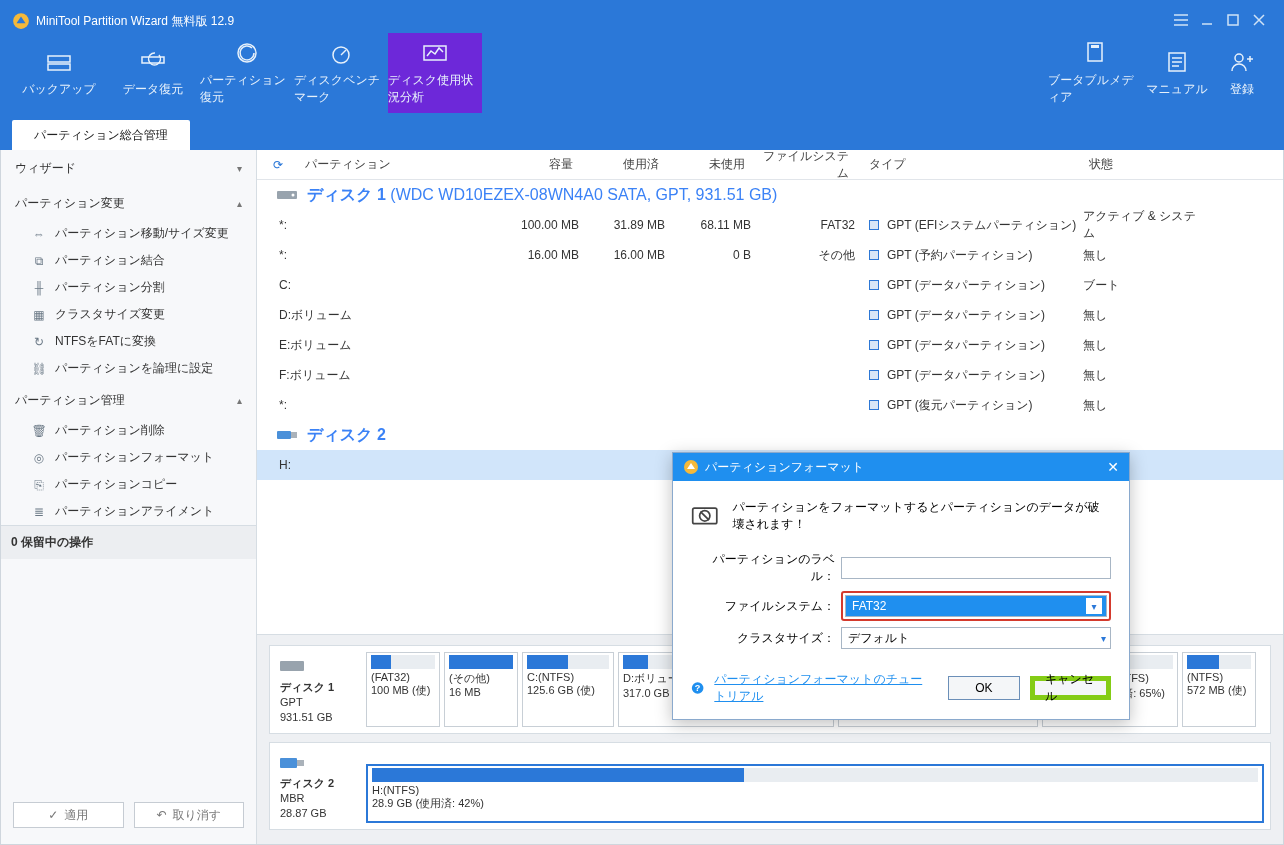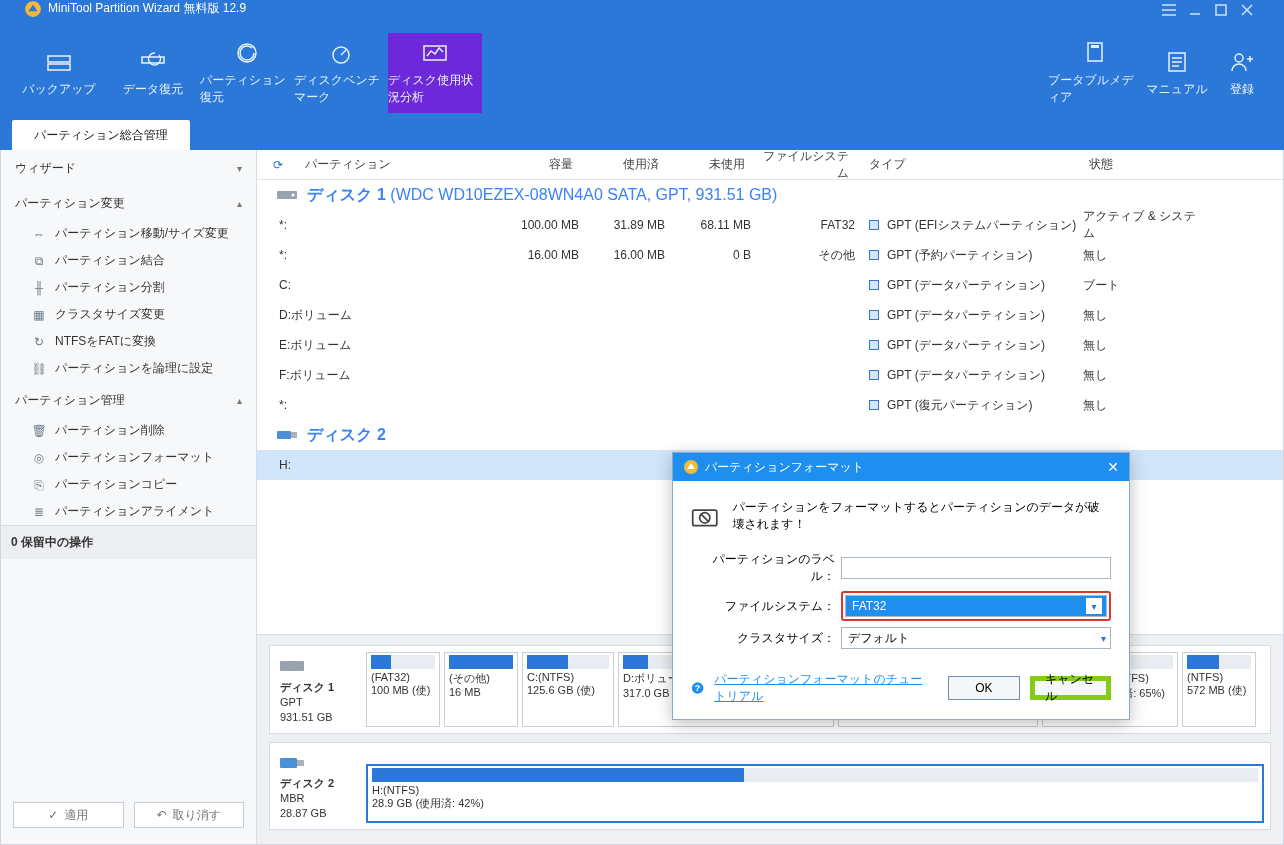--- a/index.html
+++ b/index.html
@@ -1,18 +1,18 @@
 <!DOCTYPE html>
 <html><head>
 <meta charset="utf-8">
 <style>
 * { box-sizing: border-box; margin: 0; padding: 0; font-family: "Segoe UI", "Yu Gothic UI", sans-serif; }
 html, body { width: 1284px; height: 845px; overflow: hidden; background: #f5f5f5; }
 .window { width: 1284px; height: 845px; background: #2b78d8; display: flex; flex-direction: column; }
-.titlebar { height: 30px; background: #2b78d8; display: flex; align-items: flex-start; padding: 0 24px; color: #fff; font-size: 12px; }
+.titlebar { height: 30px; background: #2b78d8; display: flex; align-items: flex-end; padding: 0 12px; color: #fff; font-size: 12px; }
 .titlebar .logo { width: 18px; height: 18px; margin-right: 6px; }
 .titlebar .spacer { flex: 1; }
 .titlebar .winbtn { width: 26px; height: 20px; display: flex; align-items: center; justify-content: center; color: #cfe2f6; cursor: default; }
 .ribbon { height: 86px; background: #2b78d8; display: flex; align-items: center; padding: 0 12px; }
 .ribbon .rbtn { width: 94px; height: 80px; display: flex; flex-direction: column; align-items: center; justify-content: center; color: #e7f1fb; font-size: 12px; gap: 6px; cursor: pointer; }
 .ribbon .rbtn.selected { background: #6d28d9; }
 .ribbon .ricon { width: 26px; height: 26px; display:flex;align-items:center;justify-content:center; }
 .ribbon .spacer { flex: 1; }
 .tabrow { height: 34px; background: #2b78d8; display: flex; align-items: flex-end; padding-left: 12px; }
 .tab { height: 30px; background: #fff; color: #222; font-size: 12px; padding: 0 22px; display: flex; align-items: center; border-radius: 2px 2px 0 0; }
@@ -58,21 +58,21 @@
 .pbox { border:1px solid #c8cfd6; min-width:60px; padding:2px 4px 4px; display:flex; flex-direction:column; font-size:11px; color:#333; }
 .pbar { height:14px; background:#e9edf1; position:relative; margin-bottom:2px; overflow:hidden; }
 .pfill { height:100%; background:#2b78d8; }
 .pbox.sel { border:2px solid #2b78d8; }
 .modal { position:absolute; left:415px; top:302px; width:458px; background:#fff; border:1px solid #8aa9cd; box-shadow:0 4px 16px rgba(0,0,0,.25); font-size:12px; z-index:50; }
 .mtitle { height:28px; background:#1f8fef; color:#fff; display:flex; align-items:center; padding:0 10px; }
 .mtitle .mlogo{ width:16px;height:16px;margin-right:6px; }
 .mtitle .mspacer{ flex:1; }
 .mtitle .mclose{ color:#fff; font-size:14px; cursor:pointer; }
 .mbody { padding:18px 18px 10px; }
-.mwarn { display:flex; align-items:flex-end; gap:14px; margin-bottom:18px; }
+.mwarn { display:flex; align-items:flex-start; gap:14px; margin-bottom:18px; }
 .mwarn-icon{ width:32px;height:32px; }
 .mform { display:flex; align-items:center; margin-bottom:6px; }
 .mlbl { width:150px; text-align:right; padding-right:6px; }
 .minput { flex:1; height:22px; border:1px solid #a8b6c5; padding:0 6px; font-size:12px; }
 .mselect { flex:1; height:22px; border:1px solid #a8b6c5; background:#fff; display:flex; align-items:center; justify-content:space-between; padding:0 4px 0 6px; font-size:12px; cursor:pointer; }
 .mselect .arrow{ color:#2b78d8; font-size:10px; }
 .mselect.highlight { background:#1f8fef; color:#fff; }
 .mselect.highlight .arrow{ background:#fff; color:#2b78d8; width:16px;height:16px;display:flex;align-items:center;justify-content:center; }
 .redbox{ border:2px solid #d43a2d; padding:2px; border-radius:3px; }
 .mfoot { display:flex; align-items:center; padding:6px 18px 14px; gap:10px; }

